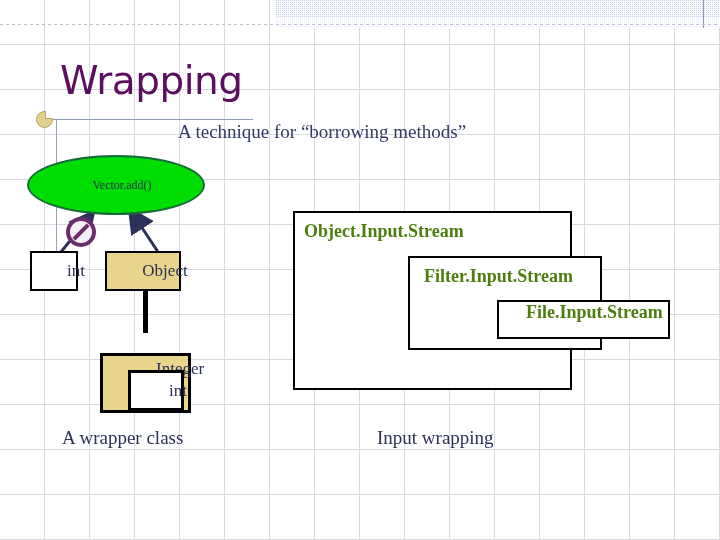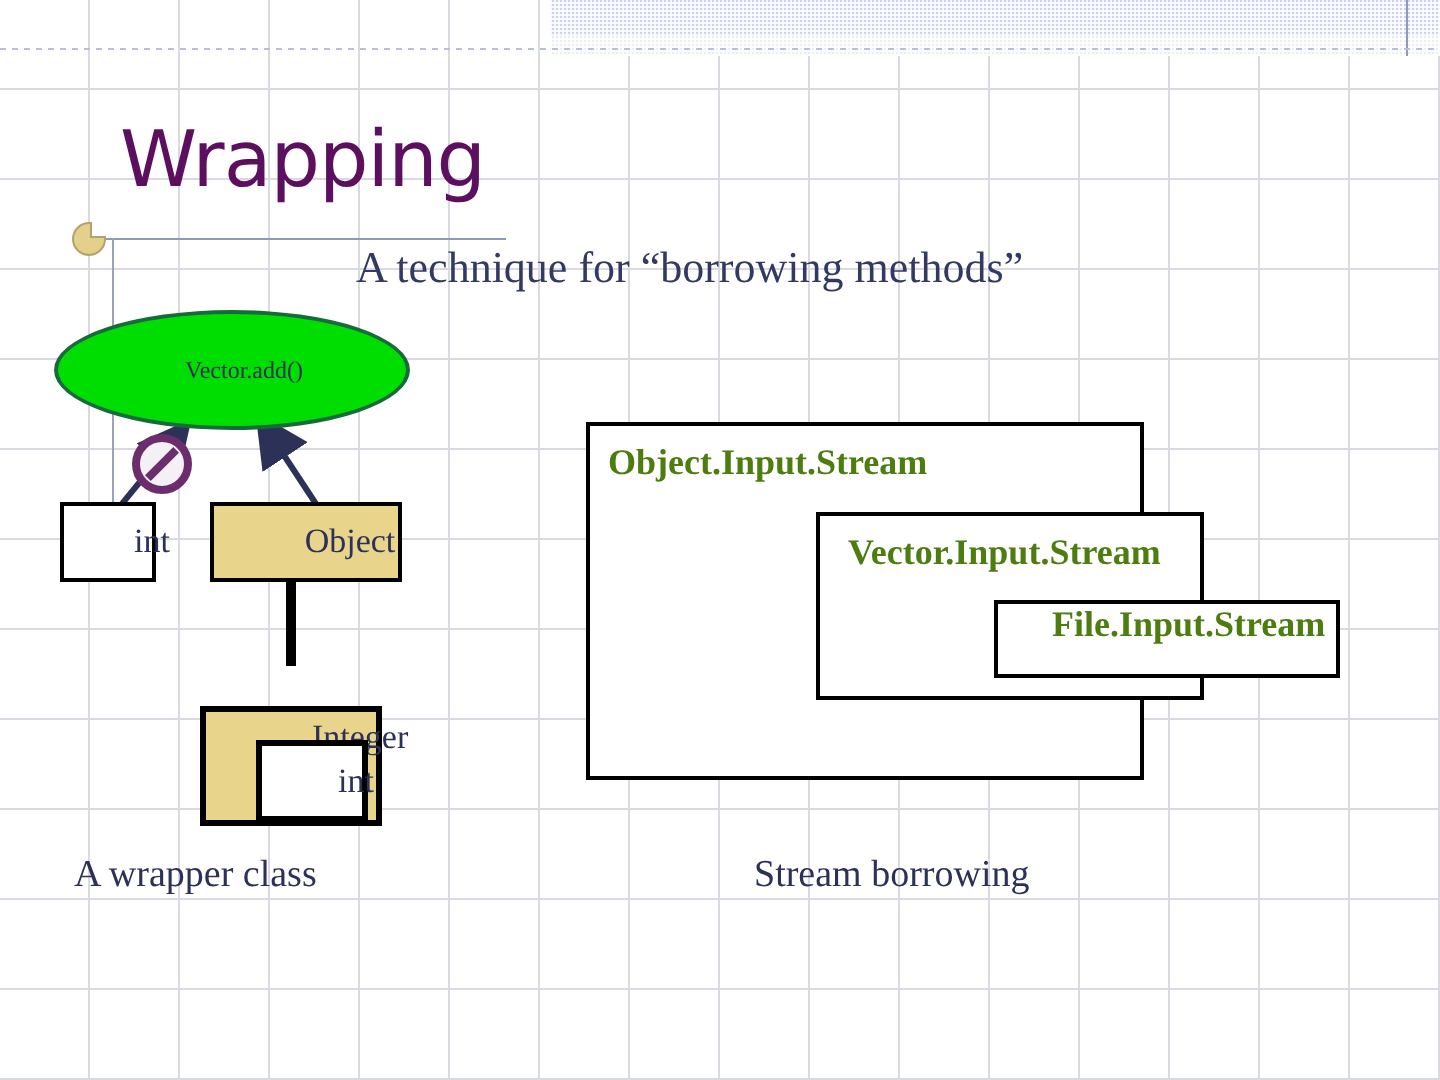--- a/index.html
+++ b/index.html
@@ -63,21 +63,21 @@
     width:8px;height:8px;background:#ffffff;
     border-left:1px solid #b3a269;border-bottom:1px solid #b3a269;
     box-sizing:border-box;
   }
   .vrule-left{
     position:absolute;left:56px;top:119px;width:1px;height:162px;background:#98a2bd;
   }
   
   .subtitle{
     position:absolute;left:178px;top:121px;
-    font-size:22px;color:#323a63;white-space:nowrap;
+    font-size:19px;color:#323a63;white-space:nowrap;
   }
   
   .ellipse{
     position:absolute;left:27px;top:155px;width:178px;height:60px;
     border-radius:50%;
     background:#00dd00;border:2px solid #176b3a;
     box-sizing:border-box;
   }
   .ellipse-label{
     position:absolute;left:0;top:0;width:100%;height:100%;
@@ -96,21 +96,21 @@
     width:4px;height:20px;margin-left:-2px;background:#6b2d6b;
     transform:rotate(45deg);transform-origin:50% 50%;
   }
   
   .box{position:absolute;box-sizing:border-box;padding-left:44px;}
   .box-int{
     left:30px;top:251px;width:43px;height:40px;
     background:#ffffff;border:2px solid #000000;
   }
   .box-object{
-    left:105px;top:251px;width:96px;height:40px;
+    left:105px;top:251px;width:76px;height:40px;
     background:#e8d48b;border:2px solid #000000;
   }
   .box-integer{
     left:100px;top:353px;width:91px;height:60px;
     background:#e8d48b;border:3px solid #000000;
   }
   .box-integer-inner{
     left:128px;top:370px;width:56px;height:41px;
     background:#ffffff;border:3px solid #000000;
   }
@@ -136,21 +136,21 @@
   .stream-label{
     position:absolute;font-size:18px;color:#4d7c0f;white-space:nowrap;font-weight:bold;
   }
   .sb-object .stream-label{left:9px;top:8px;}
   .sb-filter .stream-label{left:14px;top:8px;}
   .sb-file   .stream-label{left:10px;top:0;margin-left:17px;}
   
   .caption{
     position:absolute;font-size:19px;color:#2b3157;white-space:nowrap;
   }
-  .cap-left {left:37px;top:427px;}
+  .cap-left {left:62px;top:427px;}
   .cap-right{left:377px;top:427px;}
 </style>
 </head>
 <body>
 
 <div id="slide">
 
   <div class="top-band"></div>
   <div class="top-band-lower"></div>
   <div class="band-vrule"></div>
@@ -196,22 +196,22 @@
     <div class="box-label">Integer</div>
   </div>
   <div class="box box-integer-inner">
     <div class="box-label">int</div>
   </div>
 
   <div class="stream-box sb-object">
     <span class="stream-label">Object.Input.Stream</span>
   </div>
   <div class="stream-box sb-filter">
-    <span class="stream-label">Vector.Input.Stream</span>
+    <span class="stream-label">Filter.Input.Stream</span>
   </div>
   <div class="stream-box sb-file">
     <span class="stream-label">File.Input.Stream</span>
   </div>
 
   <div class="caption cap-left">A wrapper class</div>
-  <div class="caption cap-right">Stream borrowing</div>
+  <div class="caption cap-right">Input wrapping</div>
 
 </div>
 
 </body></html>

